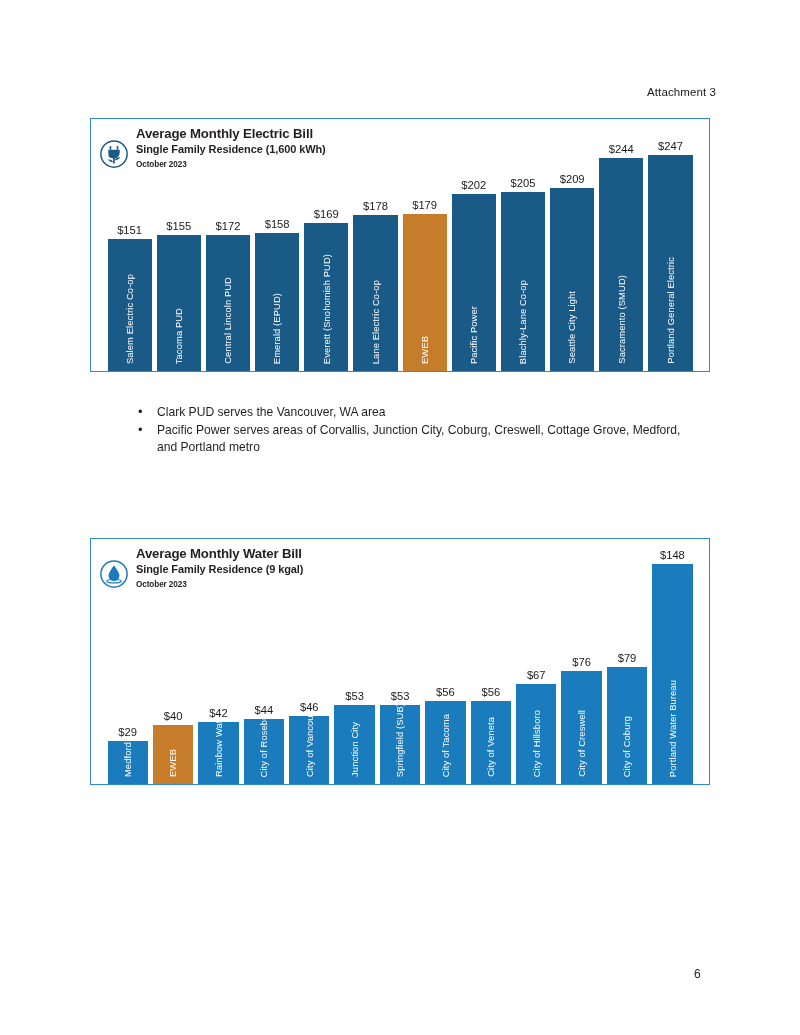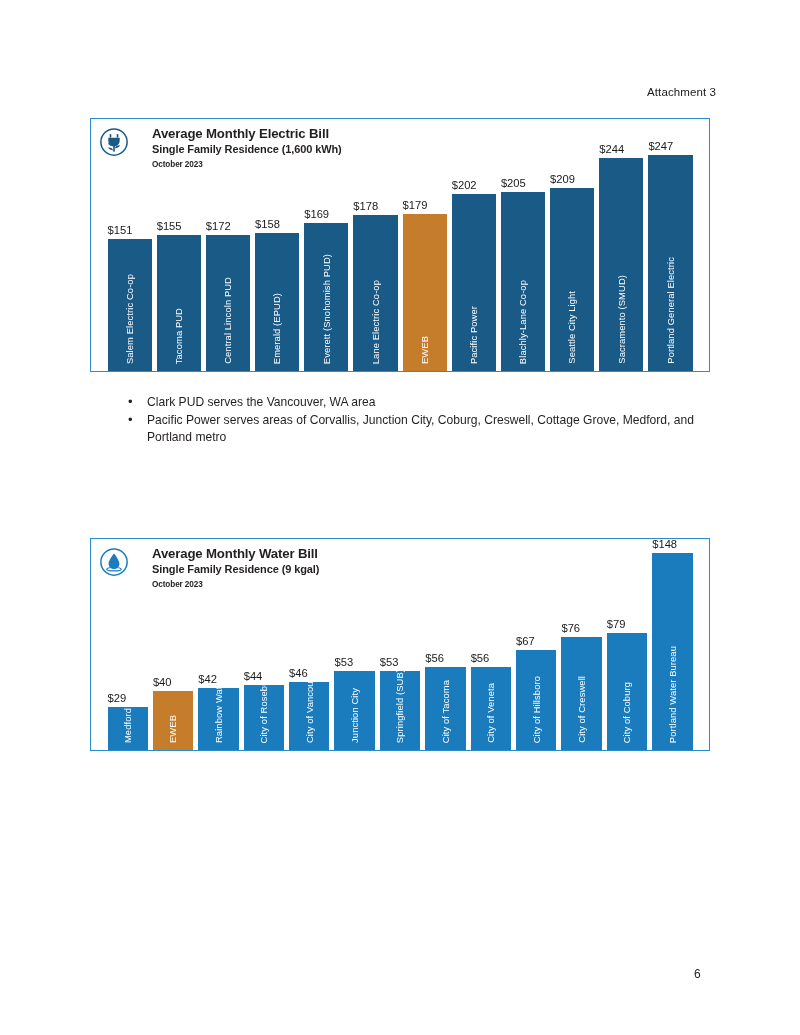--- a/index.html
+++ b/index.html
@@ -37,32 +37,32 @@
     left: 90px;
     top: 118px;
     width: 620px;
     height: 254px;
     border: 1.5px solid #2e8bc9;
   }
   .chart-frame.water {
     left: 90px;
     top: 538px;
     width: 620px;
-    height: 213px;
+    height: 247px;
     border: 1.5px solid #2e8bc9;
   }
 
   
   .chart-head {
     position: absolute;
     left: 8px;
     top: 7px;
     display: flex;
-    align-items: flex-start;
-    gap: 23px;
+    align-items: flex-end;
+    gap: 7px;
     z-index: 5;
   }
   .chart-icon {
     width: 30px;
     height: 30px;
     flex: 0 0 30px;
     margin-top: 1px;
   }
   .chart-titles { line-height: 1.15; }
   .chart-title {
@@ -98,20 +98,21 @@
     justify-content: space-between;
     padding: 0 14px 0 14px;
     box-sizing: border-box;
   }
   .bar-slot {
     position: relative;
     flex: 1 1 0;
     display: flex;
     flex-direction: column;
     justify-content: flex-end;
+    align-items: center;
     height: 100%;
     margin: 0 2.5px;
   }
   .bar-value {
     font-size: 11.2px;
     font-weight: normal;
     color: #1a1a1a;
     line-height: 1;
     margin-bottom: 3px;
     white-space: nowrap;
@@ -139,21 +140,21 @@
   .bullets {
     position: absolute;
     left: 113px;
     top: 386px;
     width: 600px;
     font-size: 12.1px;
     color: #231f20;
     line-height: 1.42;
   }
   .bullets ul {
-    margin: 8px;
+    margin: 18px;
     padding-left: 26px;
     list-style: none;
   }
   .bullets li {
     position: relative;
     margin-bottom: 1px;
   }
   .bullets li::before {
     content: "\2022";
     position: absolute;

